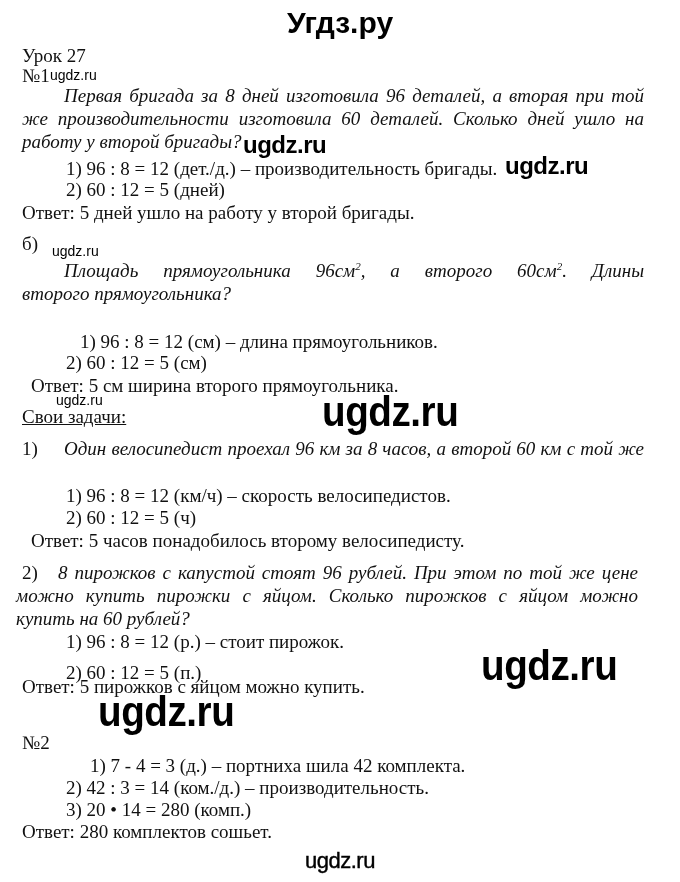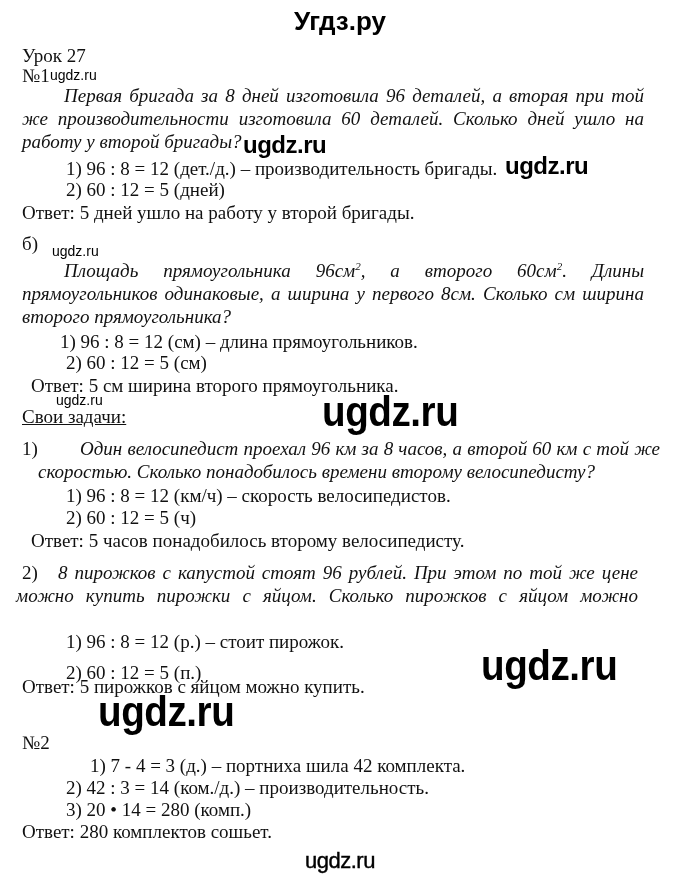--- a/index.html
+++ b/index.html
@@ -1,19 +1,19 @@
 <!DOCTYPE html>
 <html><head>
 <meta charset="utf-8">
 <style>
   html, body { margin: 0; padding: 0; background: #ffffff; }
   body { width: 680px; height: 882px; position: relative; overflow: hidden; color: #111; }
   .serif { font-family: "Liberation Serif", "DejaVu Serif", serif; font-size: 19px; line-height: 23px; }
   .abs { position: absolute; white-space: nowrap; }
-  .site-title { font-family: "Liberation Sans", "DejaVu Sans", sans-serif; font-weight: bold; font-size: 26px; left: 0; width: 680px; text-align: center; top: 6px; color: #000; }
+  .site-title { font-family: "Liberation Sans", "DejaVu Sans", sans-serif; font-weight: bold; font-size: 30px; left: 0; width: 680px; text-align: center; top: 6px; color: #000; }
   .bold { font-weight: normal; }
   .ital { font-style: italic; }
   .just { white-space: normal; text-align: justify; text-align-last: justify; }
   .wm { font-family: "Liberation Sans", "DejaVu Sans", sans-serif; font-weight: bold; color: #000; letter-spacing: -0.5px; }
   .wm-small { font-family: "Liberation Sans", "DejaVu Sans", sans-serif; font-size: 14px; color: #000; }
   .wm-med { font-size: 24px; }
   .wm-big { font-size: 42px; transform: scaleX(0.92); transform-origin: left top; }
   .underline { text-decoration: underline; }
   sup { font-size: 11px; line-height: 0; }
 </style>
@@ -36,43 +36,42 @@
 <div class="abs wm wm-med" style="left:505px; top:152px;">ugdz.ru</div>
 <div class="abs serif" style="left:66px; top:178px;">2) 60 : 12 = 5 (дней)</div>
 <div class="abs serif" style="left:22px; top:201px;">Ответ: 5 дней ушло на работу у второй бригады.</div>
 
 <div class="abs serif" style="left:22px; top:232px;">б)</div>
 <div class="abs wm-small" style="left:52px; top:243px;">ugdz.ru</div>
 <div class="abs serif ital" style="left:22px; top:259px; width:622px; white-space:normal;">
   <div class="just" style="text-indent:42px;">
     <span>Площадь прямоугольника 96см</span><sup>2</sup><span>, а второго 60см</span><sup>2</sup><span>. Длины</span>
   </div>
-  <div class="just">прямоугольников одинаковые, а ширина у первого 8см. Сколько см ширина</div>
   <div>второго прямоугольника?</div>
 </div>
-<div class="abs serif" style="left:60px; top:330px;text-align:center;">1) 96 : 8 = 12 (см) – длина прямоугольников.</div>
+<div class="abs serif" style="left:80px; top:330px;text-align:center;">1) 96 : 8 = 12 (см) – длина прямоугольников.</div>
 <div class="abs serif" style="left:66px; top:351px;">2) 60 : 12 = 5 (см)</div>
 <div class="abs serif" style="left:31px; top:374px;">Ответ: 5 см ширина второго прямоугольника.</div>
 <div class="abs wm-small" style="left:56px; top:392px;">ugdz.ru</div>
 <div class="abs serif underline" style="left:22px; top:405px;">Свои задачи:</div>
 <div class="abs wm wm-big" style="left:322px; top:388px;">ugdz.ru</div>
 
 <div class="abs serif" style="left:22px; top:437px;">1)</div>
-<div class="abs serif ital" style="left:38px; top:437px; width:622px; white-space:normal;">
+<div class="abs serif ital" style="left:22px; top:437px; width:622px; white-space:normal;">
   <div class="just" style="text-indent:42px;">Один велосипедист проехал 96 км за 8 часов, а второй 60 км с той же</div>
-  <div>скоростью. Сколько понадобилось времени второму велосипедисту?</div>
 </div>
 <div class="abs serif" style="left:66px; top:484px;">1) 96 : 8 = 12 (км/ч) – скорость велосипедистов.</div>
 <div class="abs serif" style="left:66px; top:506px;">2) 60 : 12 = 5 (ч)</div>
 <div class="abs serif" style="left:31px; top:529px;">Ответ: 5 часов понадобилось второму велосипедисту.</div>
 
 <div class="abs serif" style="left:22px; top:561px;">2)</div>
 <div class="abs serif ital" style="left:16px; top:561px; width:622px; white-space:normal;">
   <div class="just" style="text-indent:42px;">8 пирожков с капустой стоят 96 рублей. При этом по той же цене</div>
   <div class="just">можно купить пирожки с яйцом. Сколько пирожков с яйцом можно</div>
+  <div>купить на 60 рублей?</div>
 </div>
 <div class="abs serif" style="left:66px; top:630px;text-align:right;">1) 96 : 8 = 12 (р.) – стоит пирожок.</div>
 <div class="abs serif" style="left:66px; top:652px;margin-top:9px;">2) 60 : 12 = 5 (п.)</div>
 <div class="abs wm wm-big" style="left:481px; top:642px;">ugdz.ru</div>
 <div class="abs serif" style="left:22px; top:675px;">Ответ: 5 пирожков с яйцом можно купить.</div>
 
 <div class="abs wm wm-big" style="left:98px; top:688px;">ugdz.ru</div>
 
 <div class="abs serif bold" style="left:22px; top:731px;">№2</div>
 <div class="abs serif" style="left:66px; top:754px;margin-left:24px;">1) 7 - 4 = 3 (д.) – портниха шила 42 комплекта.</div>

